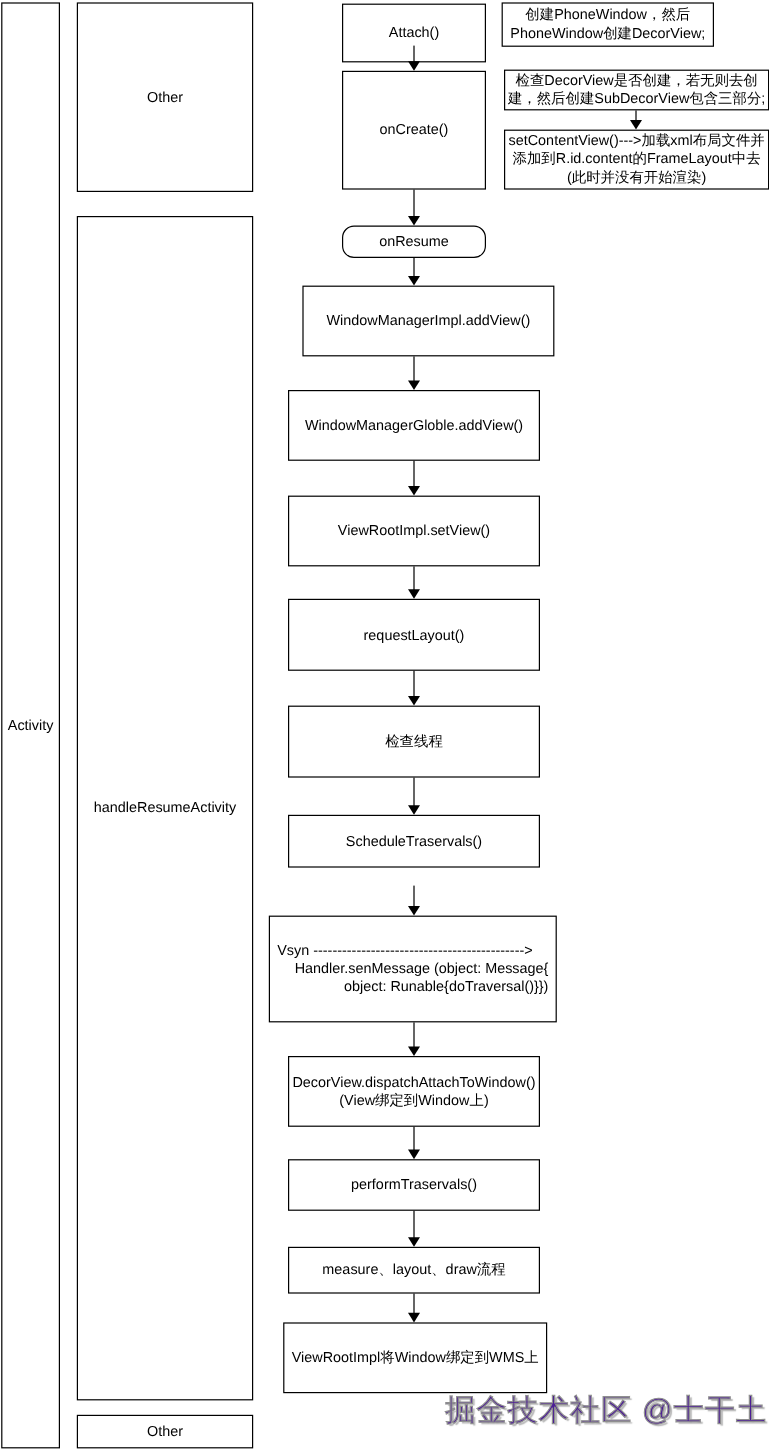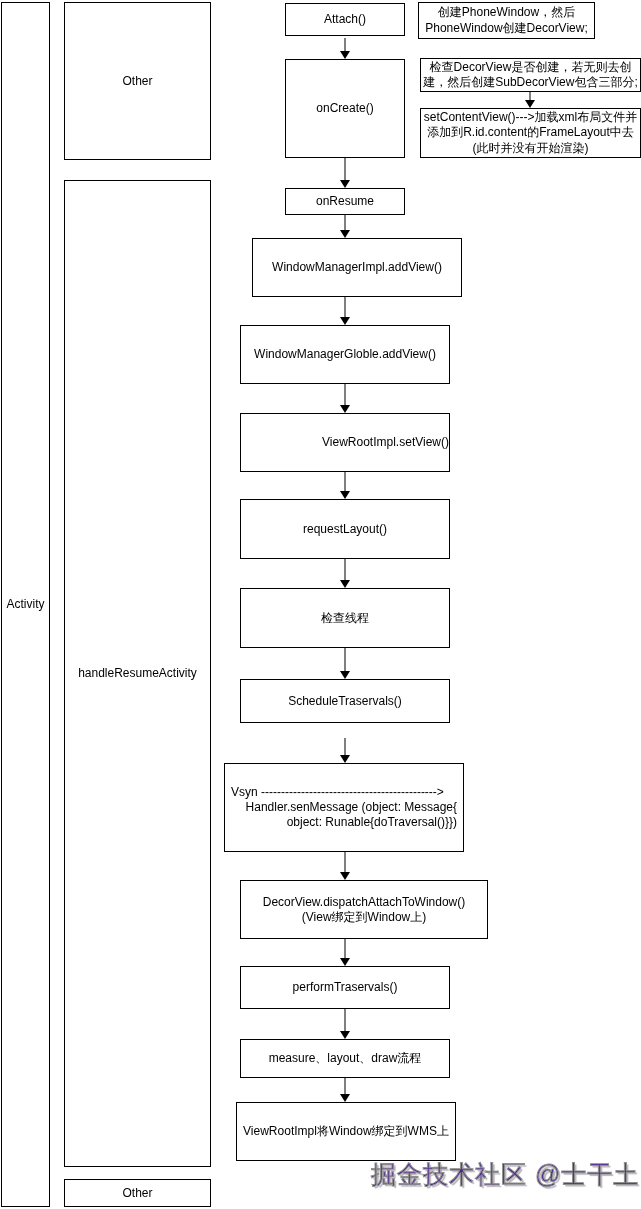--- a/index.html
+++ b/index.html
@@ -30,32 +30,32 @@
   .box .line { display: block; }
   .bold { font-weight: normal; }
 
   
   .lane-activity   { left: 1px;  top: 2px;    width: 49px;  height: 1205px; }
   .other-top       { left: 64px; top: 2px;    width: 147px; height: 158px; }
   .handle-resume   { left: 64px; top: 180px;  width: 147px; height: 987px; }
   .other-bottom    { left: 64px; top: 1179px; width: 147px; height: 28px; }
 
   
-  .attach          { left: 285px; top: 3px;    width: 120px; height: 33px; }
+  .attach          { left: 285px; top: 3px;    width: 120px; height: 49px; }
   .oncreate        { left: 285px; top: 59px;   width: 120px; height: 99px; }
-  .onresume        { left: 285px; top: 188px;  width: 120px; height: 27px; }
+  .onresume        { left: 285px; top: 188px;  width: 120px; height: 27px; border-radius: 10px; }
   .wm-impl         { left: 240px; top: 238px;  width: 210px; height: 59px; margin-left: 12px; }
   .wm-globle       { left: 240px; top: 325px;  width: 210px; height: 59px; }
-  .setview         { left: 240px; top: 413px;  width: 210px; height: 59px; align-items: flex-end; }
+  .setview         { left: 240px; top: 413px;  width: 210px; height: 59px; }
   .requestlayout   { left: 240px; top: 499px;  width: 210px; height: 60px; }
   .checkthread     { left: 240px; top: 588px;  width: 210px; height: 60px; }
   .schedule        { left: 240px; top: 679px;  width: 210px; height: 44px; }
   .vsyn            { left: 224px; top: 763px;  width: 240px; height: 89px;
                      align-items: stretch; padding: 0 6px; }
-  .decorview       { left: 240px; top: 880px;  width: 248px; height: 59px; }
+  .decorview       { left: 240px; top: 880px;  width: 210px; height: 59px; }
   .perform         { left: 240px; top: 966px;  width: 210px; height: 43px; }
   .measure         { left: 240px; top: 1039px; width: 210px; height: 39px; }
   .final-box       { left: 236px; top: 1102px; width: 220px; height: 59px; }
 
   
   .anno { line-height: 15.5px; }
   .a1 { left: 418px; top: 2px;   width: 177px; height: 37px; }
   .a2 { left: 420px; top: 58px;  width: 221px; height: 34px; }
   .a3 { left: 420px; top: 108px; width: 221px; height: 50px; }
 

